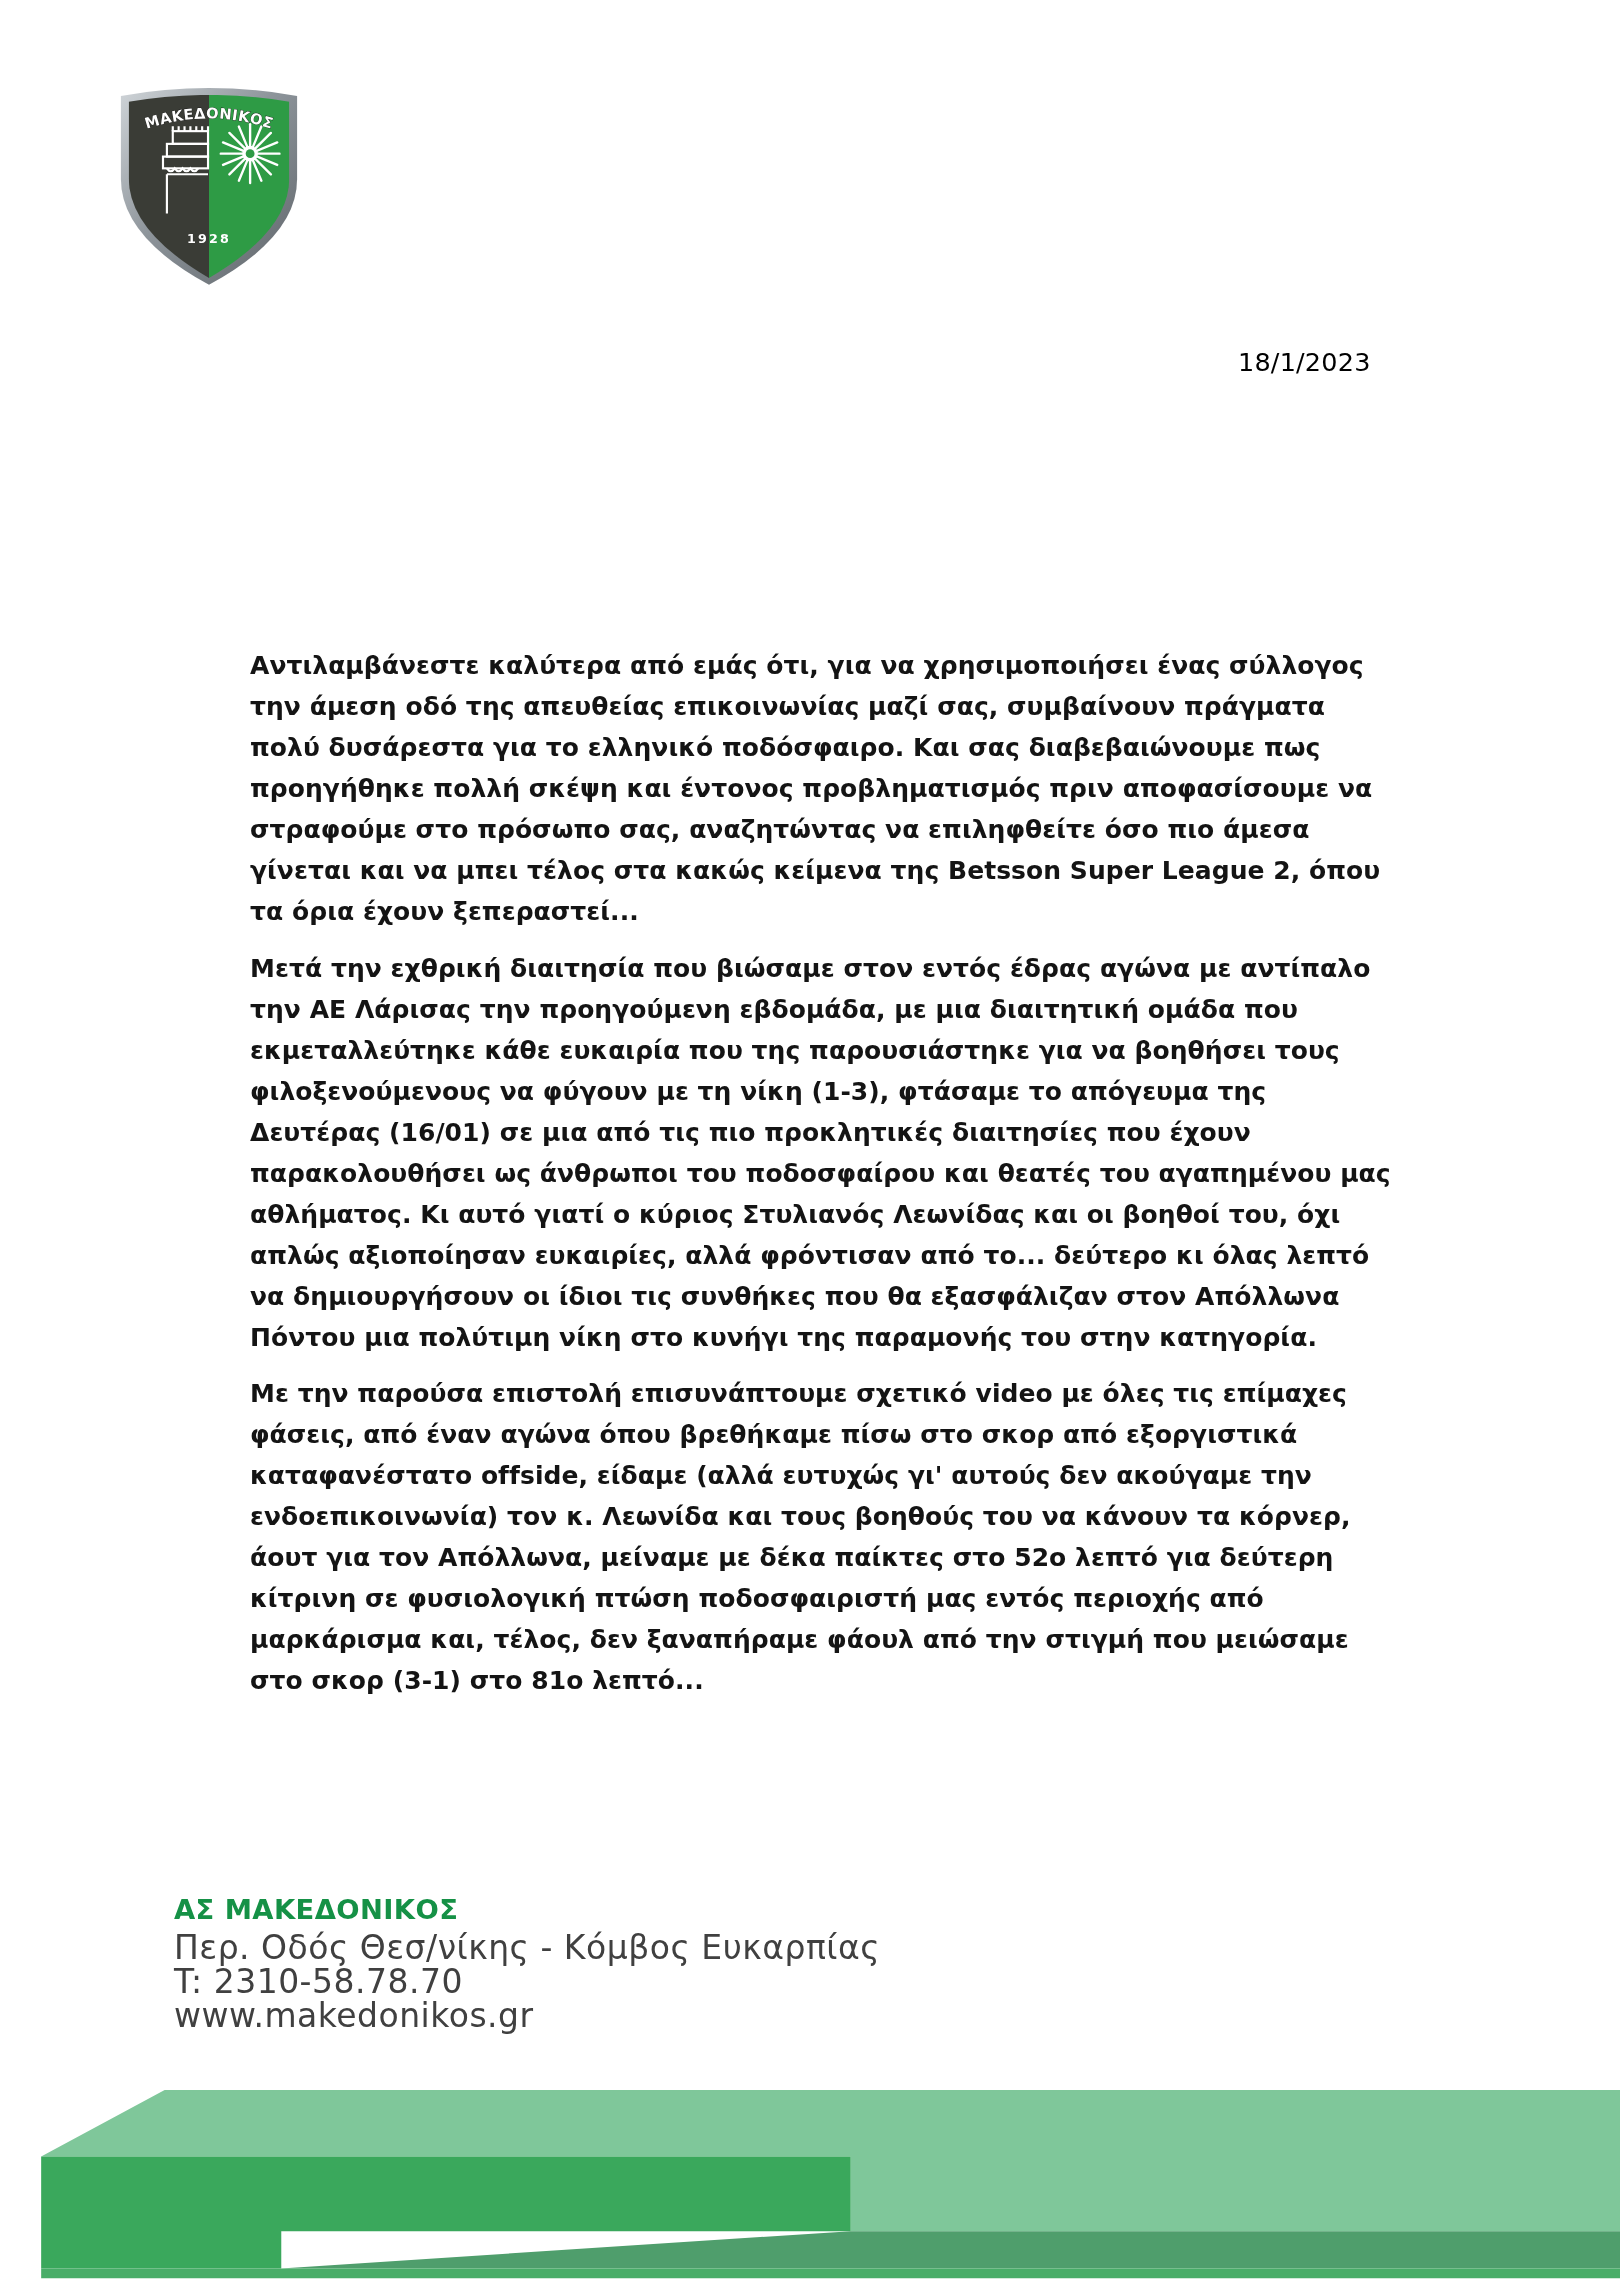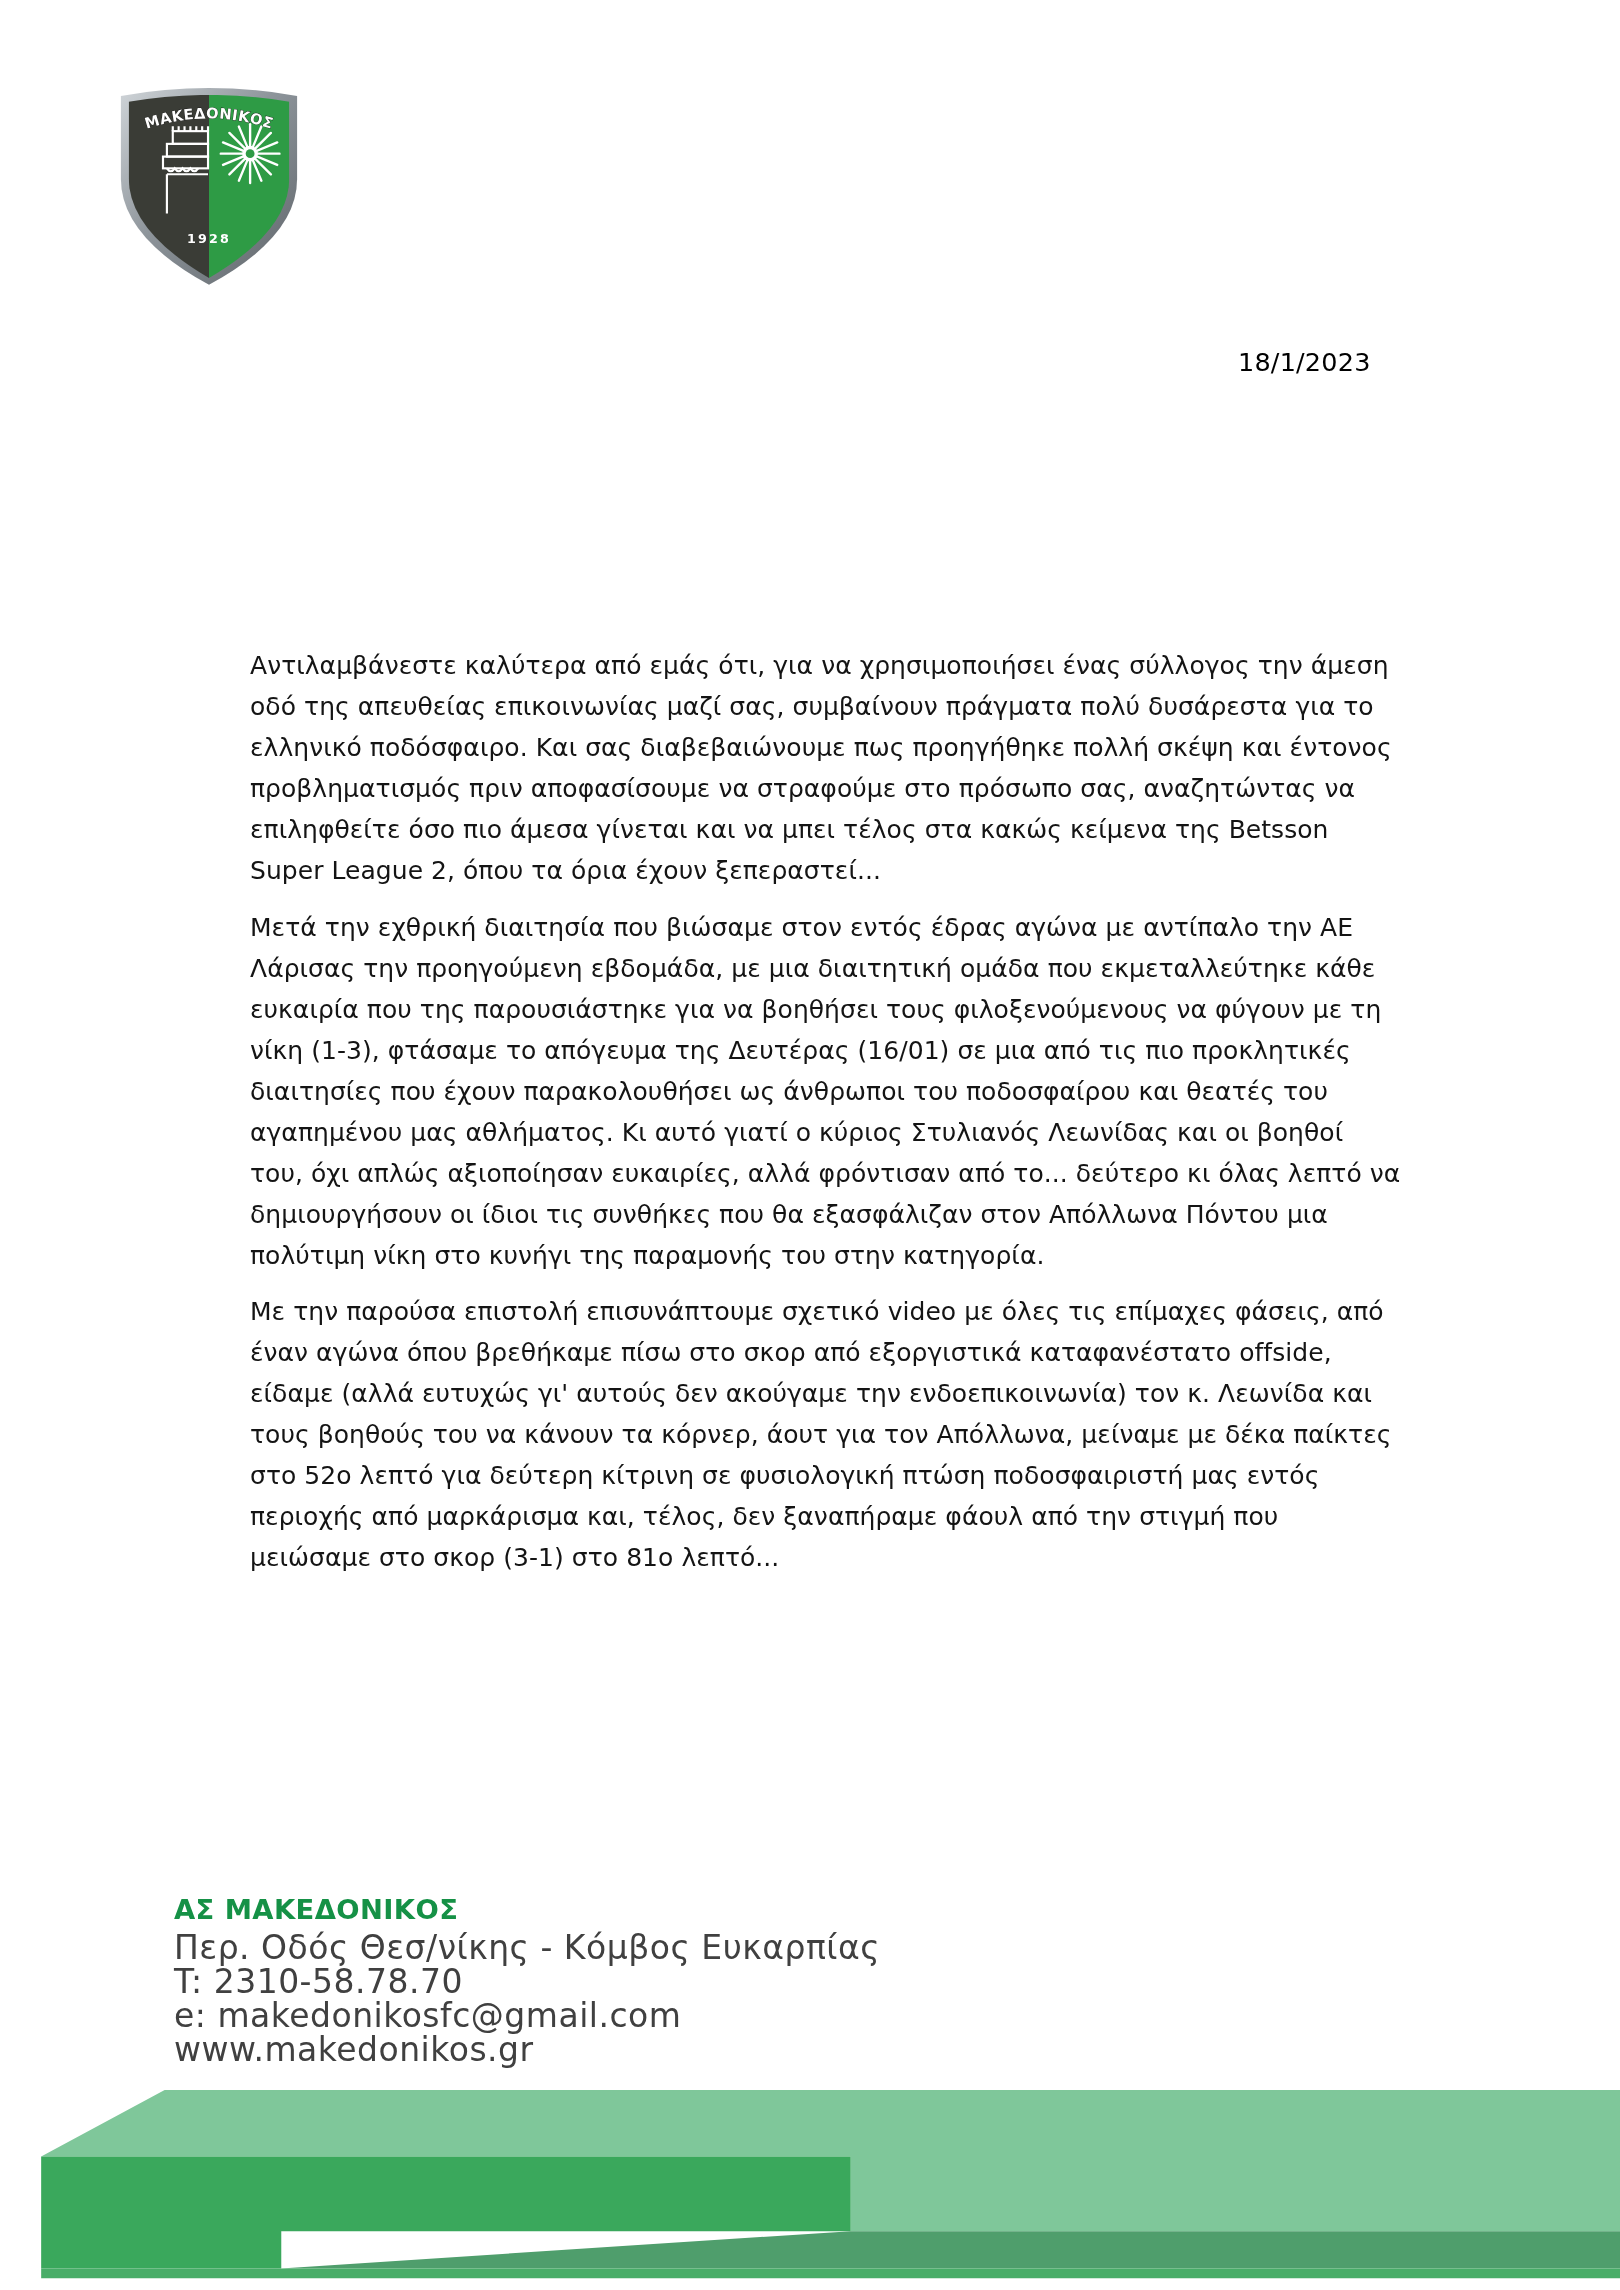--- a/index.html
+++ b/index.html
@@ -58,20 +58,21 @@
     top: 645px;
     width: 1152px;
   }
   .para {
     font-size: 25px;
     line-height: 41px;
     color: #141414;
     margin: 0 0 15.7px 0;
     letter-spacing: 0.05px;
     text-align: left;
+    font-weight: bold;
   }
   .para:last-child { margin-bottom: 12px; }
 
   
   .footer-block {
     position: absolute;
     left: 174px;
     top: 1892px;
     width: 745px;
   }
@@ -175,21 +176,20 @@
   <div class="body-block">
     <p class="para">Αντιλαμβάνεστε καλύτερα από εμάς ότι, για να χρησιμοποιήσει ένας σύλλογος την άμεση οδό της απευθείας επικοινωνίας μαζί σας, συμβαίνουν πράγματα πολύ δυσάρεστα για το ελληνικό ποδόσφαιρο. Και σας διαβεβαιώνουμε πως προηγήθηκε πολλή σκέψη και έντονος προβληματισμός πριν αποφασίσουμε να στραφούμε στο πρόσωπο σας, αναζητώντας να επιληφθείτε όσο πιο άμεσα γίνεται και να μπει τέλος στα κακώς κείμενα της Betsson Super League 2, όπου τα όρια έχουν ξεπεραστεί...</p>
     <p class="para">Μετά την εχθρική διαιτησία που βιώσαμε στον εντός έδρας αγώνα με αντίπαλο την ΑΕ Λάρισας την προηγούμενη εβδομάδα, με μια διαιτητική ομάδα που εκμεταλλεύτηκε κάθε ευκαιρία που της παρουσιάστηκε για να βοηθήσει τους φιλοξενούμενους να φύγουν με τη νίκη (1-3), φτάσαμε το απόγευμα της Δευτέρας (16/01) σε μια από τις πιο προκλητικές διαιτησίες που έχουν παρακολουθήσει ως άνθρωποι του ποδοσφαίρου και θεατές του αγαπημένου μας αθλήματος. Κι αυτό γιατί ο κύριος Στυλιανός Λεωνίδας και οι βοηθοί του, όχι απλώς αξιοποίησαν ευκαιρίες, αλλά φρόντισαν από το... δεύτερο κι όλας λεπτό να δημιουργήσουν οι ίδιοι τις συνθήκες που θα εξασφάλιζαν στον Απόλλωνα Πόντου μια πολύτιμη νίκη στο κυνήγι της παραμονής του στην κατηγορία.</p>
     <p class="para">Με την παρούσα επιστολή επισυνάπτουμε σχετικό video με όλες τις επίμαχες φάσεις, από έναν αγώνα όπου βρεθήκαμε πίσω στο σκορ από εξοργιστικά καταφανέστατο offside, είδαμε (αλλά ευτυχώς γι' αυτούς δεν ακούγαμε την ενδοεπικοινωνία) τον κ. Λεωνίδα και τους βοηθούς του να κάνουν τα κόρνερ, άουτ για τον Απόλλωνα, μείναμε με δέκα παίκτες στο 52ο λεπτό για δεύτερη κίτρινη σε φυσιολογική πτώση ποδοσφαιριστή μας εντός περιοχής από μαρκάρισμα και, τέλος, δεν ξαναπήραμε φάουλ από την στιγμή που μειώσαμε στο σκορ (3-1) στο 81ο λεπτό...</p>
   </div>
 
   <div class="footer-block">
     <div class="org-name">ΑΣ ΜΑΚΕΔΟΝΙΚΟΣ</div>
     <div class="contact-line">Περ. Οδός Θεσ/νίκης - Κόμβος Ευκαρπίας</div>
     <div class="contact-line">T: 2310-58.78.70</div>
-    <div class="contact-line">e: makedonikosfc@gmail.com</div>
     <div class="contact-line">www.makedonikos.gr</div>
   </div>
 
   <div class="band-wrap">
     <svg class="band-svg" viewBox="0 0 1653 209" xmlns="http://www.w3.org/2000/svg" preserveAspectRatio="none">
 
       <polygon points="168,4 1653,4 1653,148 868,148 868,72 42,72" fill="#7fc79a"></polygon>
 
       <polygon points="42,72 868,72 868,148 287,148 287,186 42,186" fill="#3aa85c"></polygon>
 

